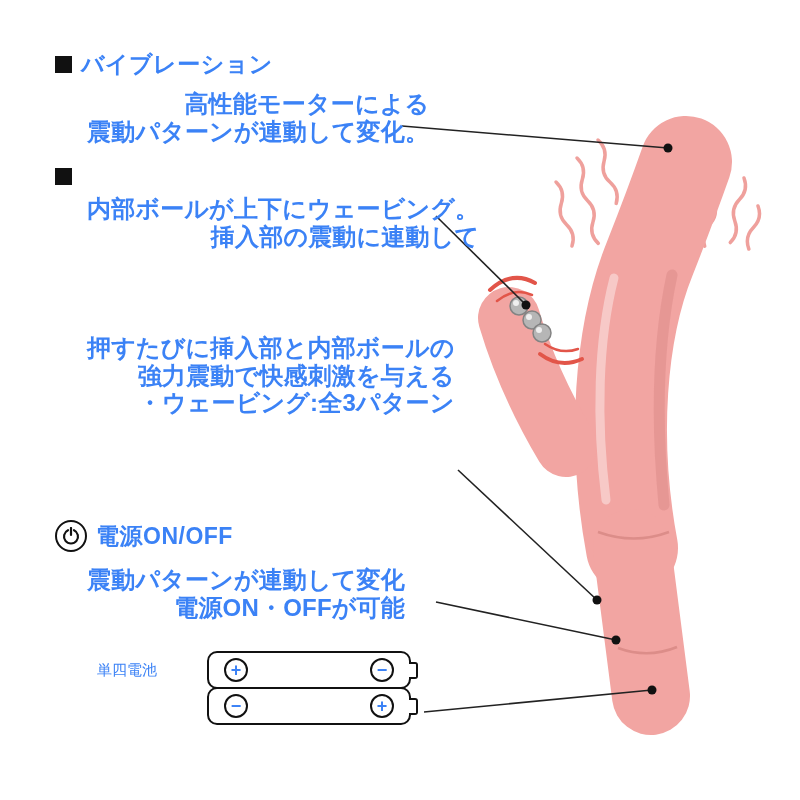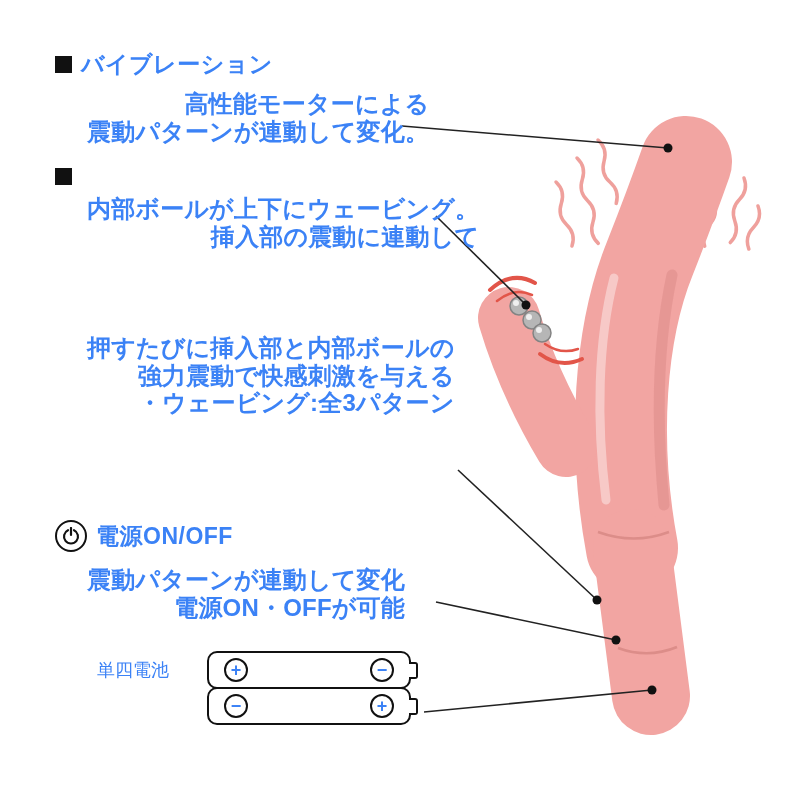--- a/index.html
+++ b/index.html
@@ -9,21 +9,21 @@
   }
   .art{position:absolute;left:0;top:0;}
   .section{position:absolute;}
   .heading-row{display:flex;align-items:center;gap:9px;}
   .sq{width:17px;height:17px;background:#111;display:inline-block;flex:0 0 auto;}
   .heading{font-size:23px;font-weight:700;margin:0;letter-spacing:.5px;line-height:32px;white-space:nowrap;}
   .body{margin:10px 0 0 32px;font-size:24px;line-height:27.5px;font-weight:700;letter-spacing:.2px;text-align:right;}
   .body .line{white-space:nowrap;}
   .icon-circle{width:32px;height:32px;border:2.5px solid #111;border-radius:50%;
     display:flex;align-items:center;justify-content:center;box-sizing:border-box;flex:0 0 auto;background:#fff;}
-  .battery-label{position:absolute;left:97px;top:653px;font-size:18px;line-height:34px;font-weight:500;}
+  .battery-label{position:absolute;left:97px;top:653px;font-size:15px;line-height:34px;font-weight:500;}
   .battery-label .l2{padding-left:10px;}
   .battery{position:absolute;left:207px;top:651px;width:204px;}
   .cell{position:relative;height:38px;border:2.5px solid #111;border-radius:10px;background:#fff;
     display:flex;align-items:center;justify-content:space-between;padding:0 15px;box-sizing:border-box;}
   .cell + .cell{margin-top:-2.5px;}
   .term{width:24px;height:24px;border:2.5px solid #111;border-radius:50%;display:flex;align-items:center;
     justify-content:center;font-size:18px;font-weight:700;box-sizing:border-box;line-height:1;background:#fff;}
   .tab{position:absolute;right:-9px;top:9px;width:9px;height:17px;border:2.5px solid #111;border-left:none;
     background:#fff;border-radius:0 3px 3px 0;box-sizing:border-box;}
 </style>

